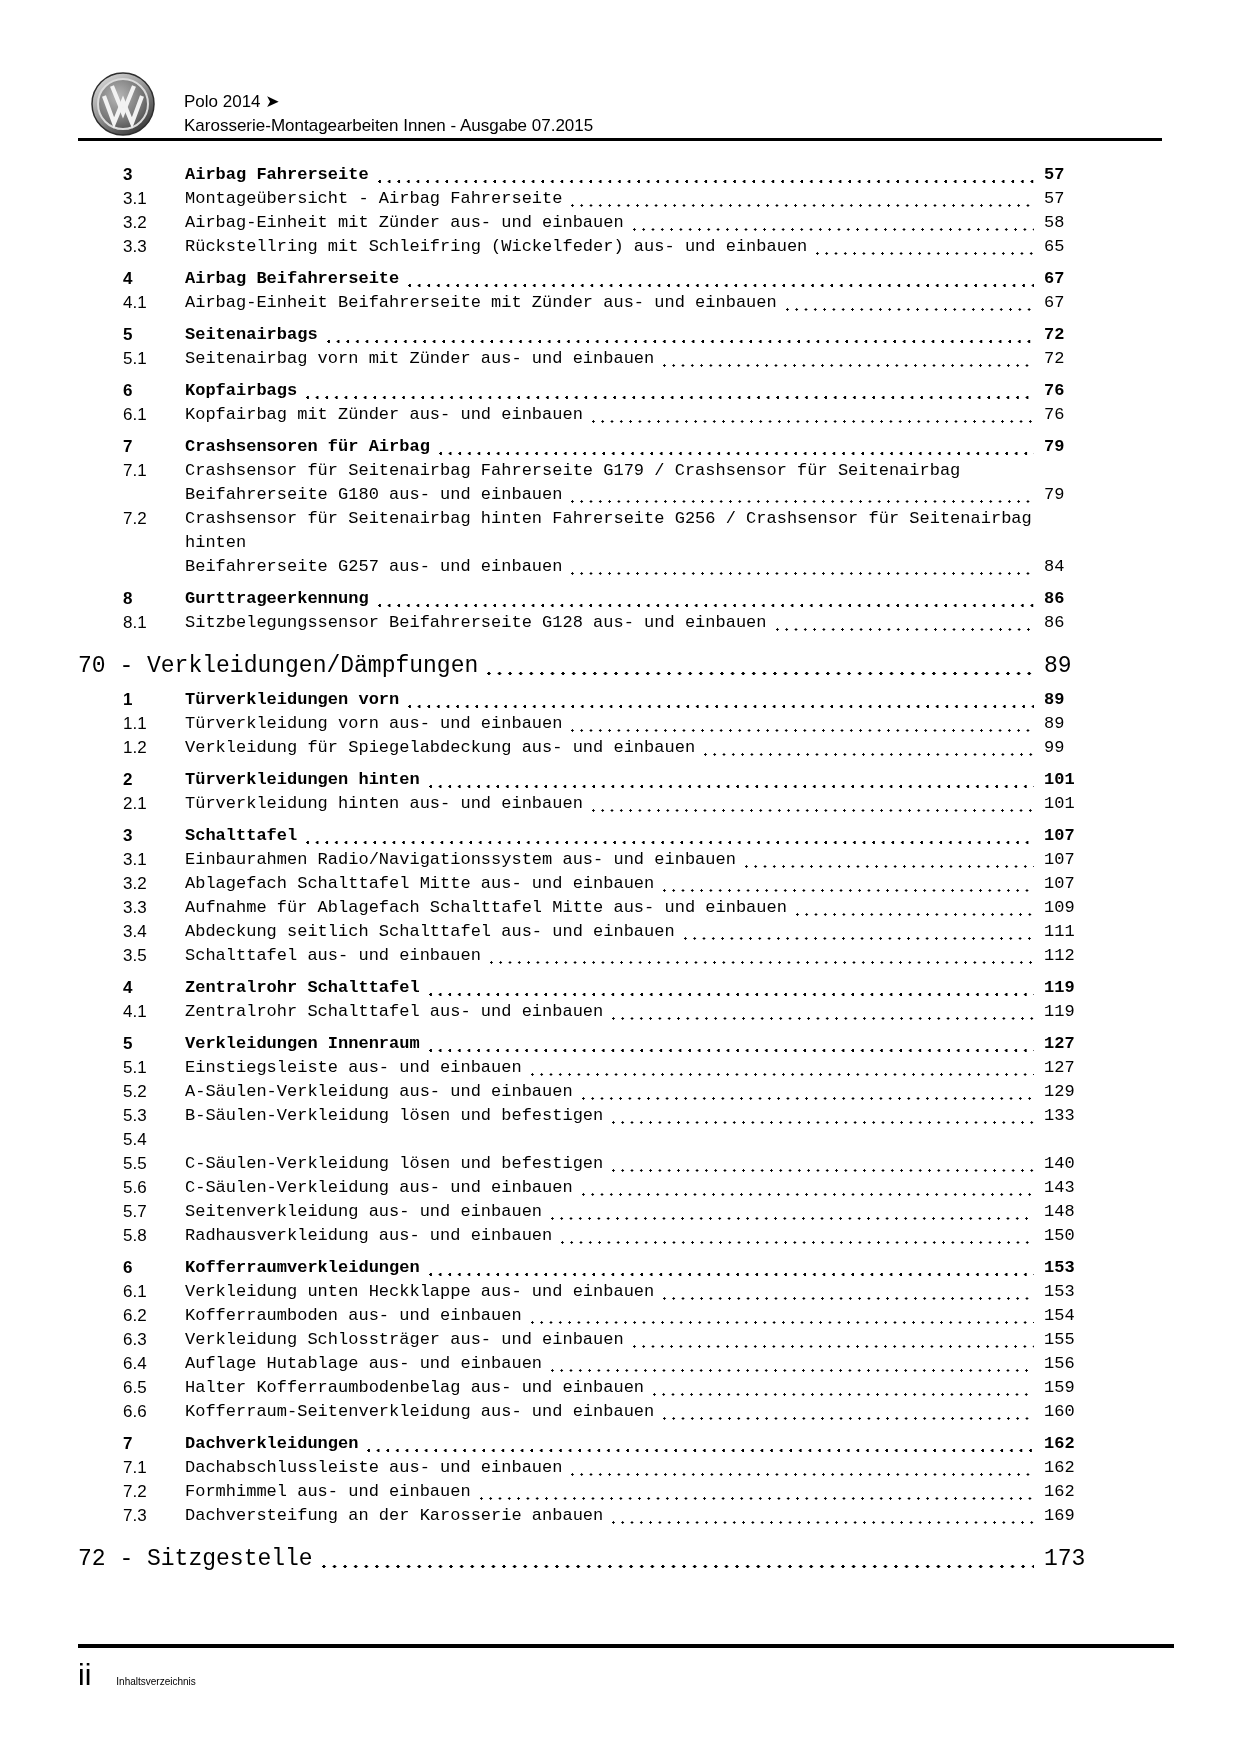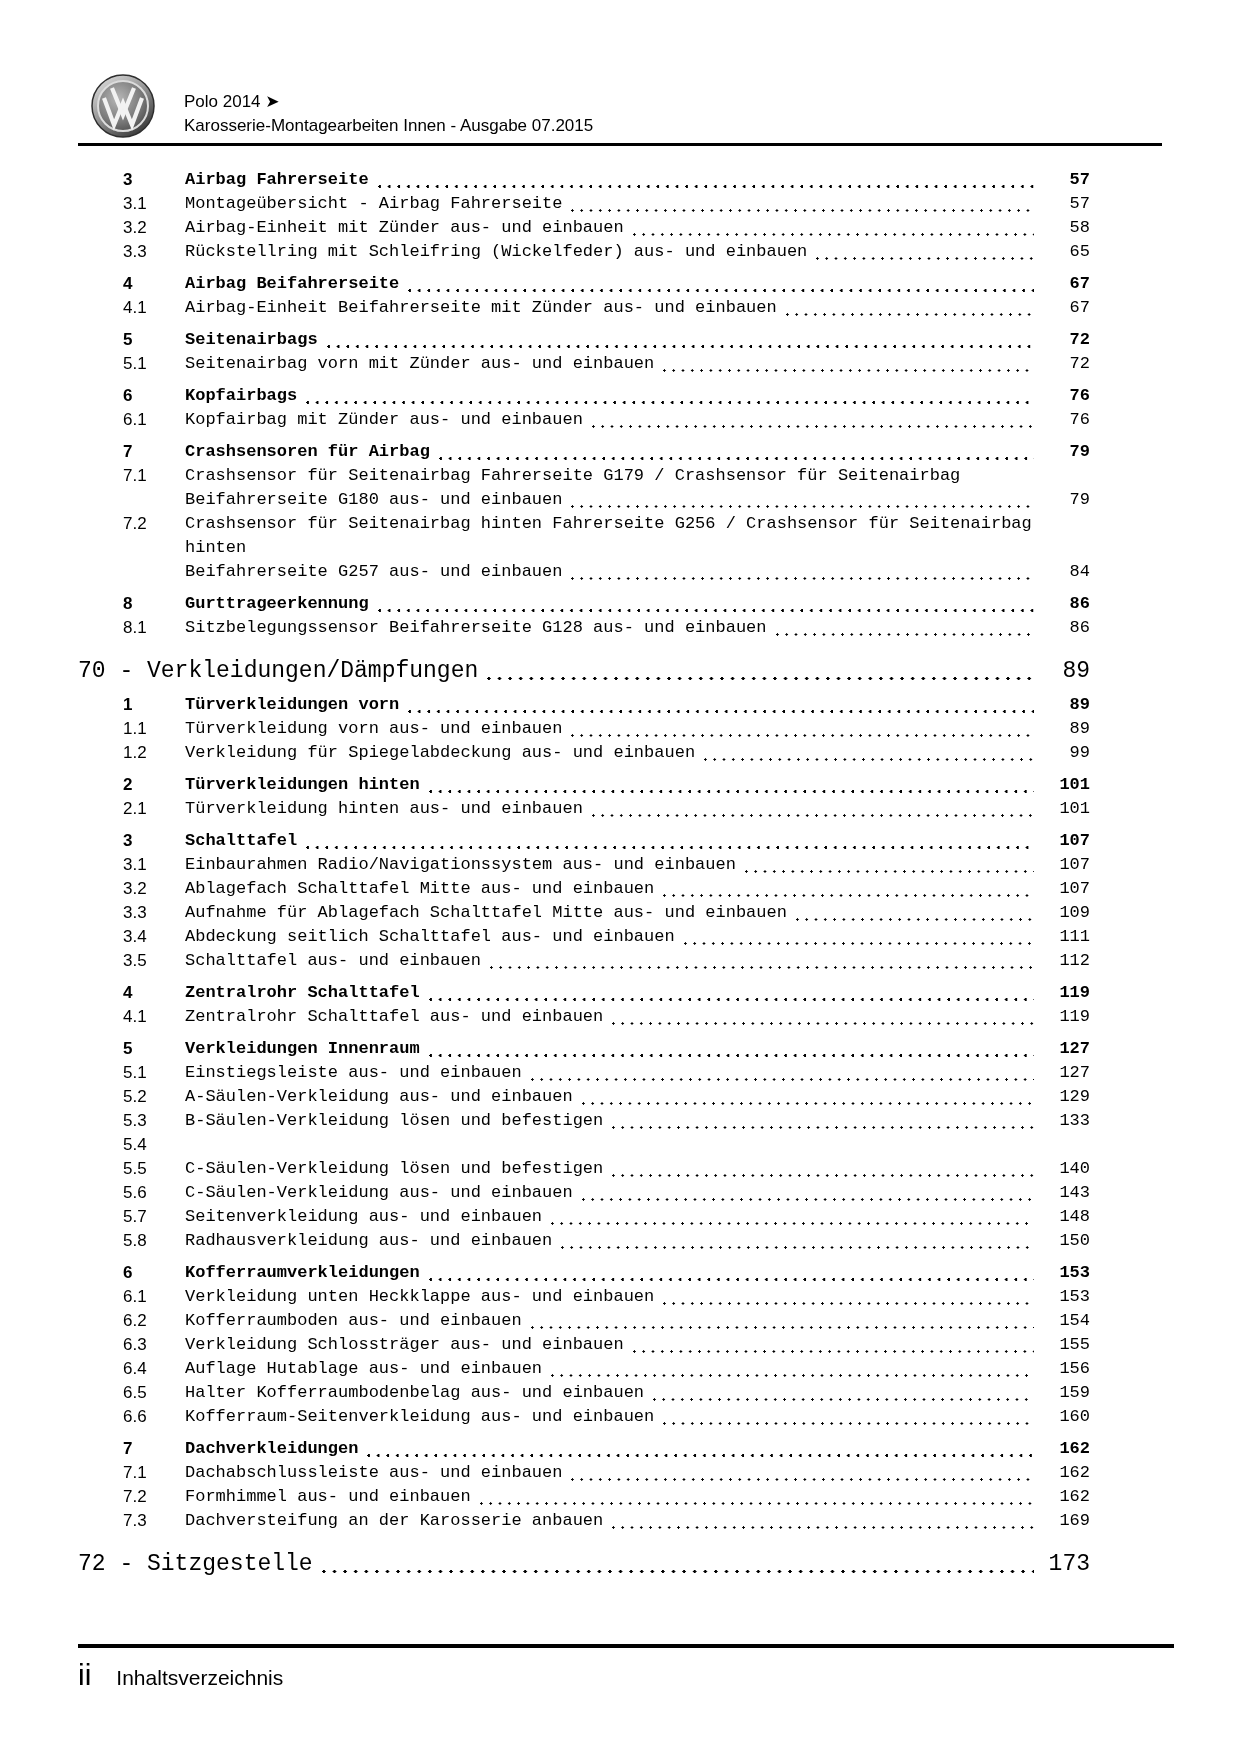--- a/index.html
+++ b/index.html
@@ -14,23 +14,22 @@
     box-sizing: border-box;
   }
   .page {
     padding: 0 78px;
   }
 
   
   .header {
     padding-top: 72px;
     border-bottom: 3px solid #000;
-    padding-bottom: 5px;
     display: flex;
-    align-items: flex-end;
+    align-items: flex-start;
   }
   .logo-wrap {
     width: 64px;
     height: 64px;
     margin-left: 13px;
     flex-shrink: 0;
   }
   .header-text {
     margin-left: 29px;
     padding-top: 18px;
@@ -72,42 +71,41 @@
     margin-bottom: 3px;
   }
   .chapter .leader {
     background-image: radial-gradient(circle 1.6px at 1.8px 2.5px, #000 98%, rgba(0,0,0,0) 100%);
     background-size: 10.6px 5px;
     margin-bottom: 4px;
   }
   .page-num {
     flex-shrink: 0;
     min-width: 46px;
-    text-align: right;
   }
 
   
   .footer {
     position: absolute;
     left: 78px;
     right: 66px;
     top: 1644px;
     border-top: 4px solid #000;
     padding-top: 12px;
   }
   .footer-inner {
     display: flex;
     align-items: baseline;
   }
   .folio {
     font-size: 30px;
     line-height: 30px;
   }
   .folio-label {
-    font-size: 21px;
+    font-size: 10px;
     margin-left: 25px;
   }
 </style>
 </head>
 <body>
 
 <div class="page">
 
   <div class="header">
     <div class="logo-wrap">

